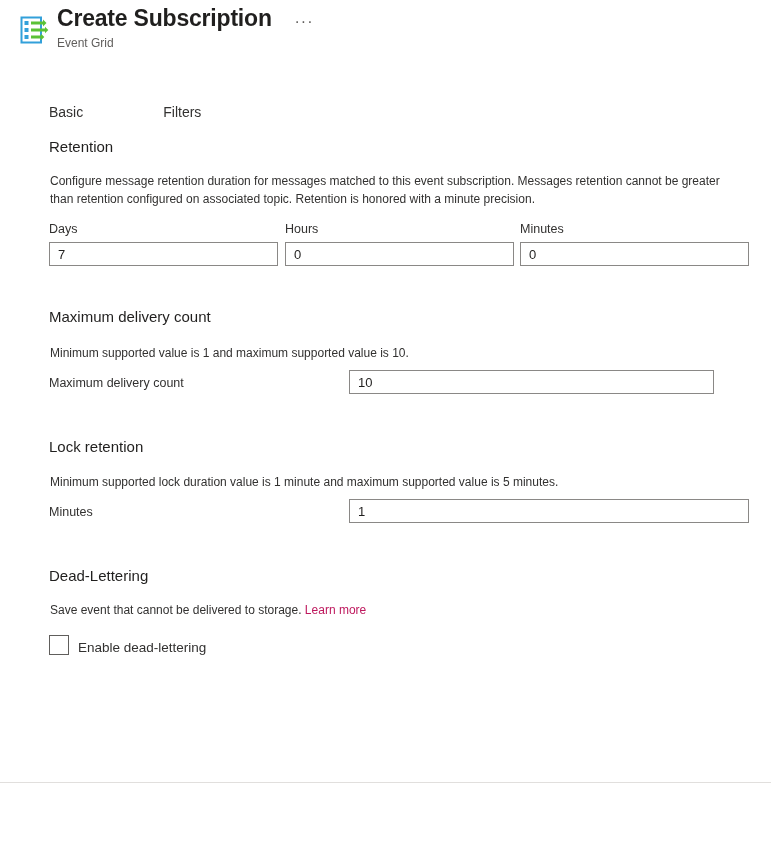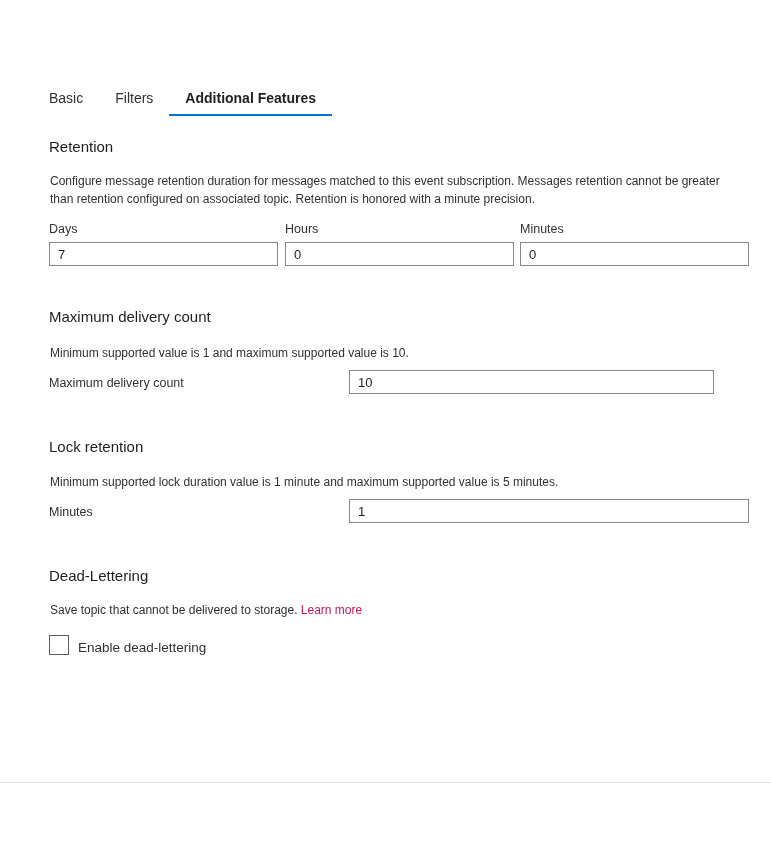--- a/index.html
+++ b/index.html
@@ -54,24 +54,25 @@
     position: absolute;
     left: 57px; top: 36px;
     font-size: 12px;
     color: #605e5c;
     white-space: nowrap;
   }
 
   
   .tabs {
     position: absolute;
-    left: 49px; top: 90px;
+    left: 49px; top: 104px;
     height: 32px;
     display: flex;
     align-items: flex-start;
+    gap: 48px;
   }
   .tab {
     position: relative;
     padding: 0 16px 10px 16px;
     font-size: 14px;
     color: #323130;
     cursor: pointer;
     white-space: nowrap;
   }
   .tab:first-child { padding-left: 0; }
@@ -170,25 +171,47 @@
     left: 0; top: 783px;
     width: 771px; height: 68px;
     background: #ffffff;
   }
 </style>
 </head>
 <body>
 
 <div class="blade">
 
+  <div class="header">
+    <div class="header-icon">
+      <svg width="30" height="32" viewBox="0 0 30 32" xmlns="http://www.w3.org/2000/svg">
+
+        <path d="M2.5 3.5 H22 V28.5 H2.5 Z" fill="#ffffff" stroke="#32a0da" stroke-width="2"></path>
+
+        <rect x="5.5" y="7" width="4" height="4" fill="#32a0da"></rect>
+        <rect x="5.5" y="14" width="4" height="4" fill="#32a0da"></rect>
+        <rect x="5.5" y="21" width="4" height="4" fill="#32a0da"></rect>
+
+        <rect x="12" y="7.5" width="13" height="3" fill="#5bc236"></rect>
+        <rect x="12" y="14.5" width="15" height="3" fill="#5bc236"></rect>
+        <rect x="12" y="21.5" width="11" height="3" fill="#5bc236"></rect>
+
+        <path d="M24 5.6 L27.5 9 L24 12.4 Z" fill="#5bc236"></path>
+        <path d="M26 12.8 L29.3 16 L26 19.2 Z" fill="#5bc236"></path>
+        <path d="M22 19.8 L25.3 23 L22 26.2 Z" fill="#5bc236"></path>
+      </svg>
+    </div>
+    <div class="header-title">Create Subscription</div>
+    <div class="header-ellipsis">···</div>
+    <div class="header-subtitle">Event Grid</div>
+  </div>
 
   <div class="tabs">
     <div class="tab">Basic</div>
     <div class="tab">Filters</div>
-    <div class="tab active">Additional Features</div>
   </div>
 
   <div class="content">
 
     <div class="section-title" style="top:138px">Retention</div>
     <div class="section-desc" style="top:172px; width:684px">Configure message retention duration for messages matched to this event subscription. Messages retention cannot be greater than retention configured on associated topic. Retention is honored with a minute precision.</div>
 
     <div class="field-label" style="left:49px; top:222px">Days</div>
     <input class="txtbox" style="left: 49px; top: 242px; width: 229px;" type="text" value="7">
 
@@ -205,21 +228,21 @@
     <input class="txtbox" style="left: 349px; top: 370px; width: 365px;" type="text" value="10">
 
     <div class="section-title" style="top:438px">Lock retention</div>
     <div class="section-desc" style="top:473px">Minimum supported lock duration value is 1 minute and maximum supported value is 5 minutes.</div>
 
     <div class="field-label" style="left:49px; top:505px">Minutes</div>
     <input class="txtbox" style="left: 349px; top: 499px; width: 400px;" type="text" value="1">
 
     <div class="section-title" style="top:567px">Dead-Lettering</div>
     <div class="section-desc" style="top:601px">
-      <span>Save topic that cannot be delivered to storage.</span>
+      <span>Save event that cannot be delivered to storage.</span>
       <a class="link" href="#">Learn more</a>
     </div>
 
     <div class="checkbox-row" style="top:635px">
       <span class="checkbox-box"></span>
       <span class="checkbox-label">Enable dead-lettering</span>
     </div>
   </div>
 
   <div class="footer-sep"></div>

